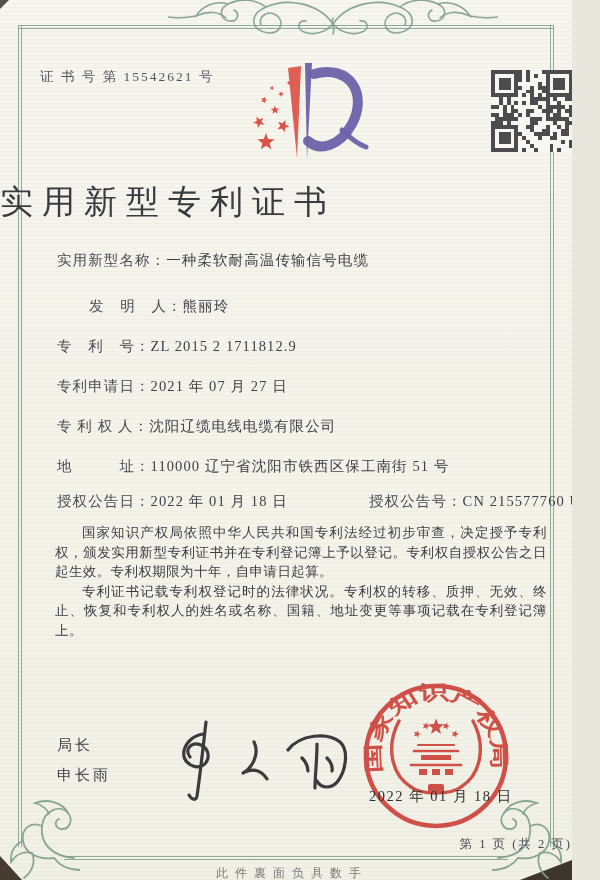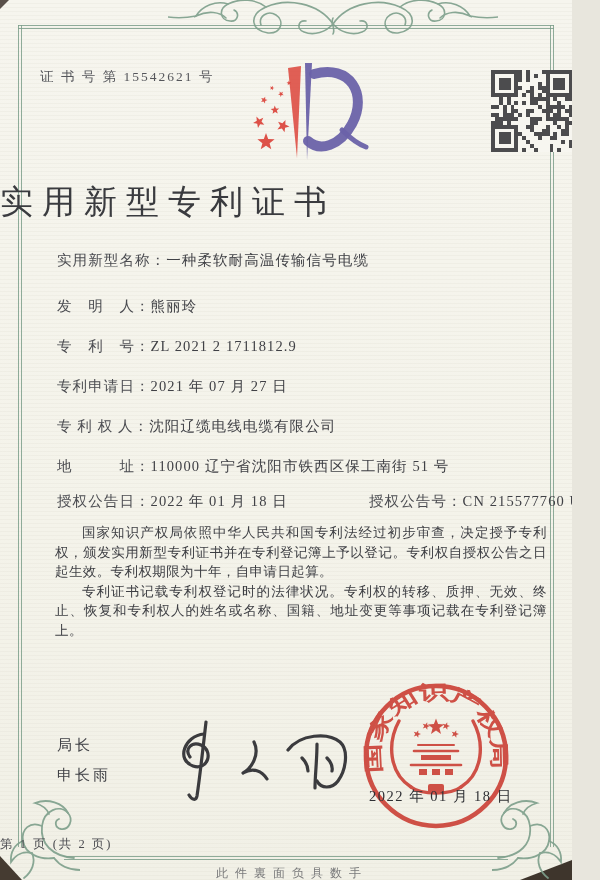--- a/index.html
+++ b/index.html
@@ -18,21 +18,21 @@
   .certno{left:40px;top:68px;font-size:13.5px;letter-spacing:2px;color:#55565b;}
   .title{left:0;right:0;top:180px;text-align:left;font-size:33px;letter-spacing:9px;color:#3a3b3f;font-weight:400;}
   .frow{left:57px;font-size:14.5px;letter-spacing:1.1px;color:#47484d;white-space:nowrap;}
   .frow .lab{color:#4b4c51;}
   .frow .val{color:#404146;}
   .grant2{left:312px;top:0;position:absolute;white-space:nowrap;}
   .bodytxt{left:55px;top:523px;width:492px;font-size:13.5px;line-height:19.6px;text-align:justify;color:#3d3e43;letter-spacing:.4px;}
   .bodytxt p{margin:0;text-indent:2em;}
   .director{left:57px;font-size:15px;letter-spacing:3px;color:#3e3f44;}
   .sealdate{left:369px;top:787px;font-size:14.5px;letter-spacing:1.5px;color:#2f3034;z-index:5;white-space:nowrap;}
-  .footer{left:0;right:0;top:836px;text-align:left;font-size:12.5px;letter-spacing:2px;color:#4a4b50;}
+  .footer{left:0;right:0;top:836px;text-align:right;font-size:12.5px;letter-spacing:2px;color:#4a4b50;}
   .cutoff{left:12px;right:0;top:864px;height:16px;overflow:hidden;text-align:center;font-size:12px;line-height:19px;letter-spacing:7px;color:#5a5b5f;opacity:.8;}
   .corner{pointer-events:none;}
   svg{display:block;}
   .sealwrap{z-index:4;}
   #qr-svg{shape-rendering:crispEdges;}
 </style>
 </head>
 <body>
 
 <div class="page">
@@ -247,25 +247,25 @@
         <rect x="1" y="15" width="5" height="5" fill="#f7f6f0"></rect>
         <rect x="2" y="16" width="3" height="3" fill="#4c4c4e"></rect>
       </svg>
   </div>
 
   <div class="abs title">实用新型专利证书</div>
 
   <div class="abs frow" style="top:251px;">
     <span class="lab">实用新型名称：</span><span class="val">一种柔软耐高温传输信号电缆</span>
   </div>
-  <div class="abs frow" style="top:297px;">
+  <div class="abs frow" style="top:297px;margin-left:32px;">
     <span class="lab">发　明　人：</span><span class="val">熊丽玲</span>
   </div>
   <div class="abs frow" style="top:337px;">
-    <span class="lab">专　利　号：</span><span class="val">ZL 2021 2 1711812.9</span>
+    <span class="lab">专　利　号：</span><span class="val">ZL 2015 2 1711812.9</span>
   </div>
   <div class="abs frow" style="top:377px;">
     <span class="lab">专利申请日：</span><span class="val">2021 年 07 月 27 日</span>
   </div>
   <div class="abs frow" style="top:417px;">
     <span class="lab">专 利 权 人：</span><span class="val">沈阳辽缆电线电缆有限公司</span>
   </div>
   <div class="abs frow" style="top:457px;">
     <span class="lab">地　　　址：</span><span class="val">110000  辽宁省沈阳市铁西区保工南街 51 号</span>
   </div>

